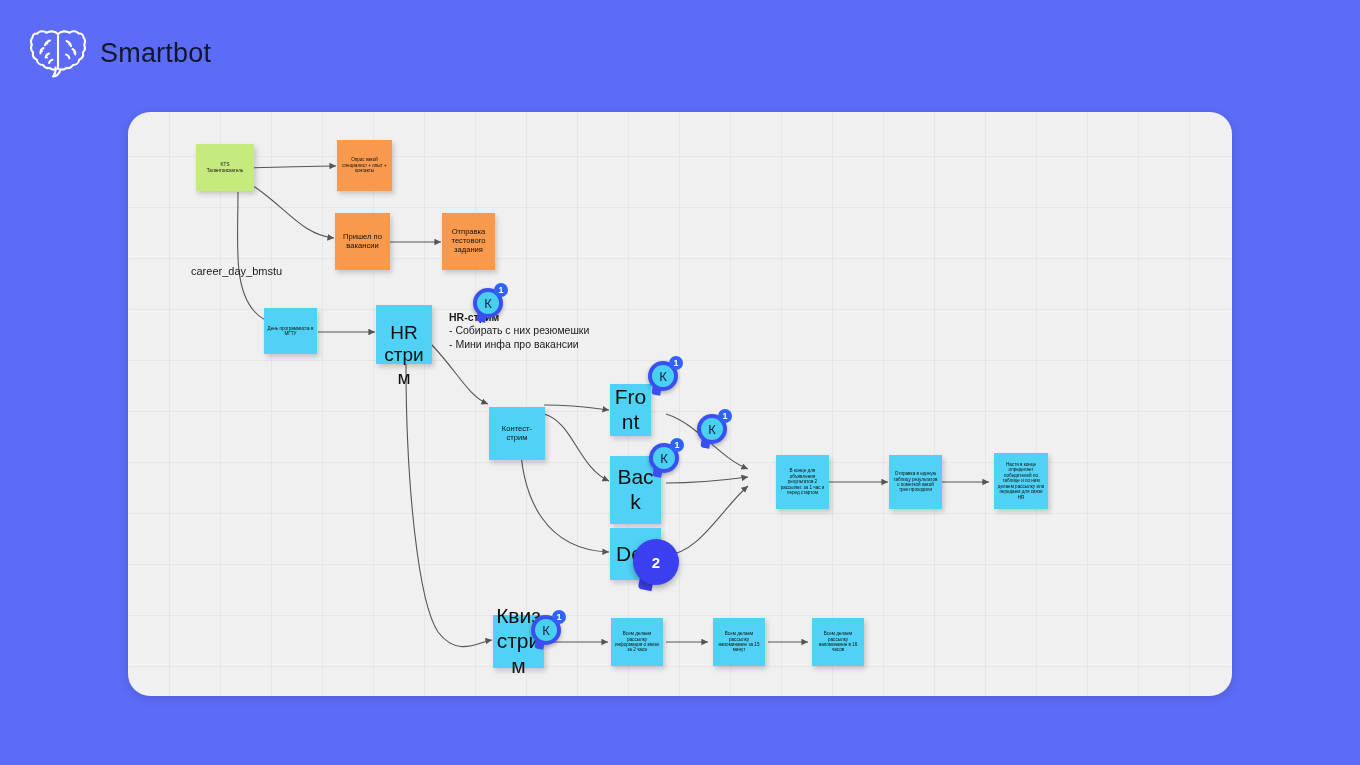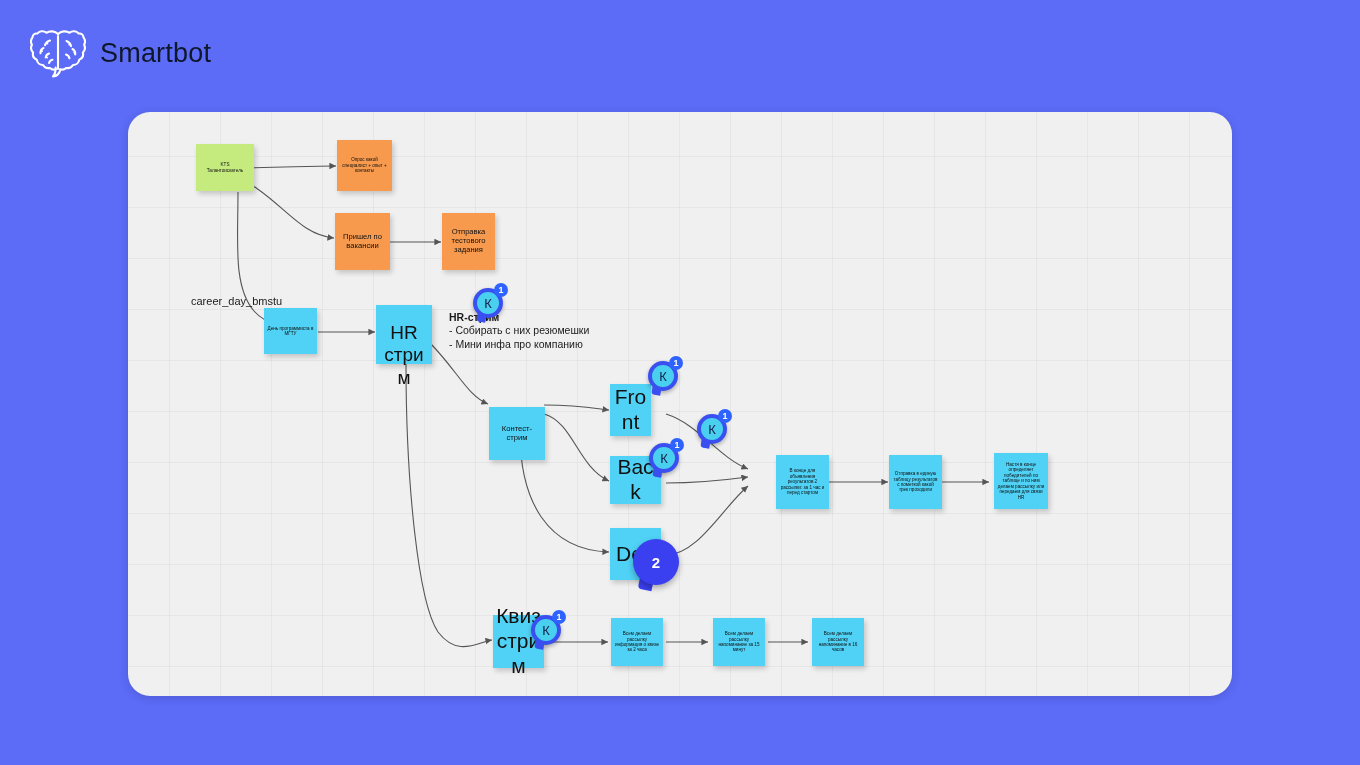--- a/index.html
+++ b/index.html
@@ -85,21 +85,20 @@
   .note.tiny   { font-size: 4.6px; }
   .note.small  { font-size: 7.6px; }
   .note.big    { font-size: 19px; }
   .note.xbig   { font-size: 21px; }
 
   
   .freetext {
     position: absolute;
     color: #1b1b1b;
     white-space: nowrap;
-    margin-top: 30px;
   }
   #label-career-day { font-size: 11px; }
 
   .textblock {
     position: absolute;
     color: #1b1b1b;
     font-size: 10.5px;
     line-height: 1.28;
     white-space: nowrap;
   }
@@ -294,21 +293,21 @@
 
   <div class="note cyan small" style="left:361px; top:267px; width:56px; height:53px;margin-top:28px;">
     <span style="white-space:pre-line;">Контест-
 стрим</span>
   </div>
 
   <div class="note cyan xbig" style="left:482px; top:272px; width:41px; height:52px;">
     <span>Front</span>
   </div>
 
-  <div class="note cyan xbig" style="left:482px; top:344px; width:51px; height:48px;align-items:center;">
+  <div class="note cyan xbig" style="left:482px; top:344px; width:51px; height:68px;align-items:center;">
     <span>Back</span>
   </div>
 
   <div class="note cyan xbig" style="left:482px; top:416px; width:51px; height:52px; justify-content:flex-start; padding-left:6px;">
     <span>Dev</span>
   </div>
 
   <div class="note cyan xbig" style="left:365px; top:503px; width:51px; height:53px;">
     <span style="white-space:pre-line;">Квиз
 стрим</span>
@@ -336,21 +335,21 @@
 
   <div class="note cyan tiny" style="left:684px; top:506px; width:52px; height:48px;">
     <span>Всем делаем рассылку напоминание в 16 часов</span>
   </div>
 
   <div class="freetext" id="label-career-day" style="left:63px; top:153px;">career_day_bmstu</div>
 
   <div class="textblock" style="left:321px; top:199px;">
     <div class="tb-title">HR-стрим</div>
     <div>- Собирать с них резюмешки</div>
-    <div>- Мини инфа про компанию</div>
+    <div>- Мини инфа про вакансии</div>
   </div>
 
   <div class="avatar" style="left:345px; top:176px;">
     <div class="ring"></div>
     <div class="tail"></div>
     <div class="face">К</div>
     <div class="count">1</div>
   </div>
 
   <div class="avatar" style="left:520px; top:249px;">

